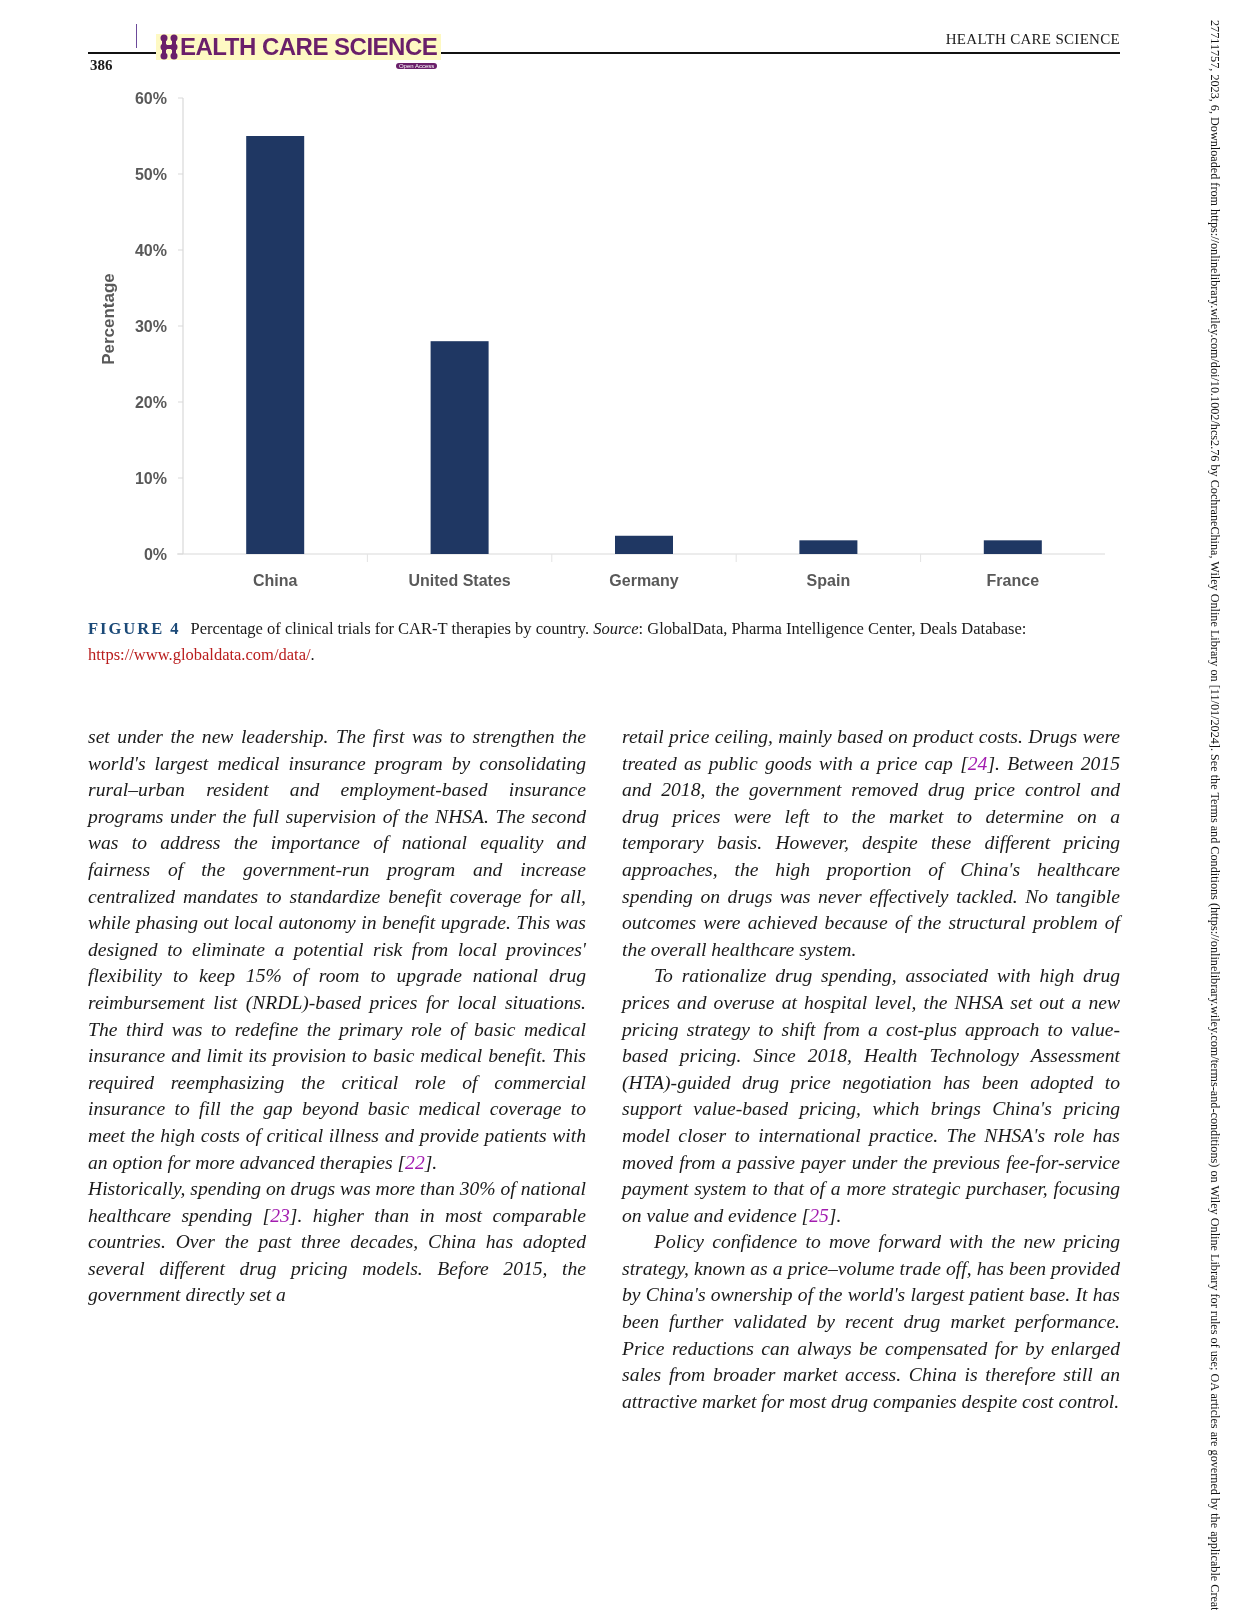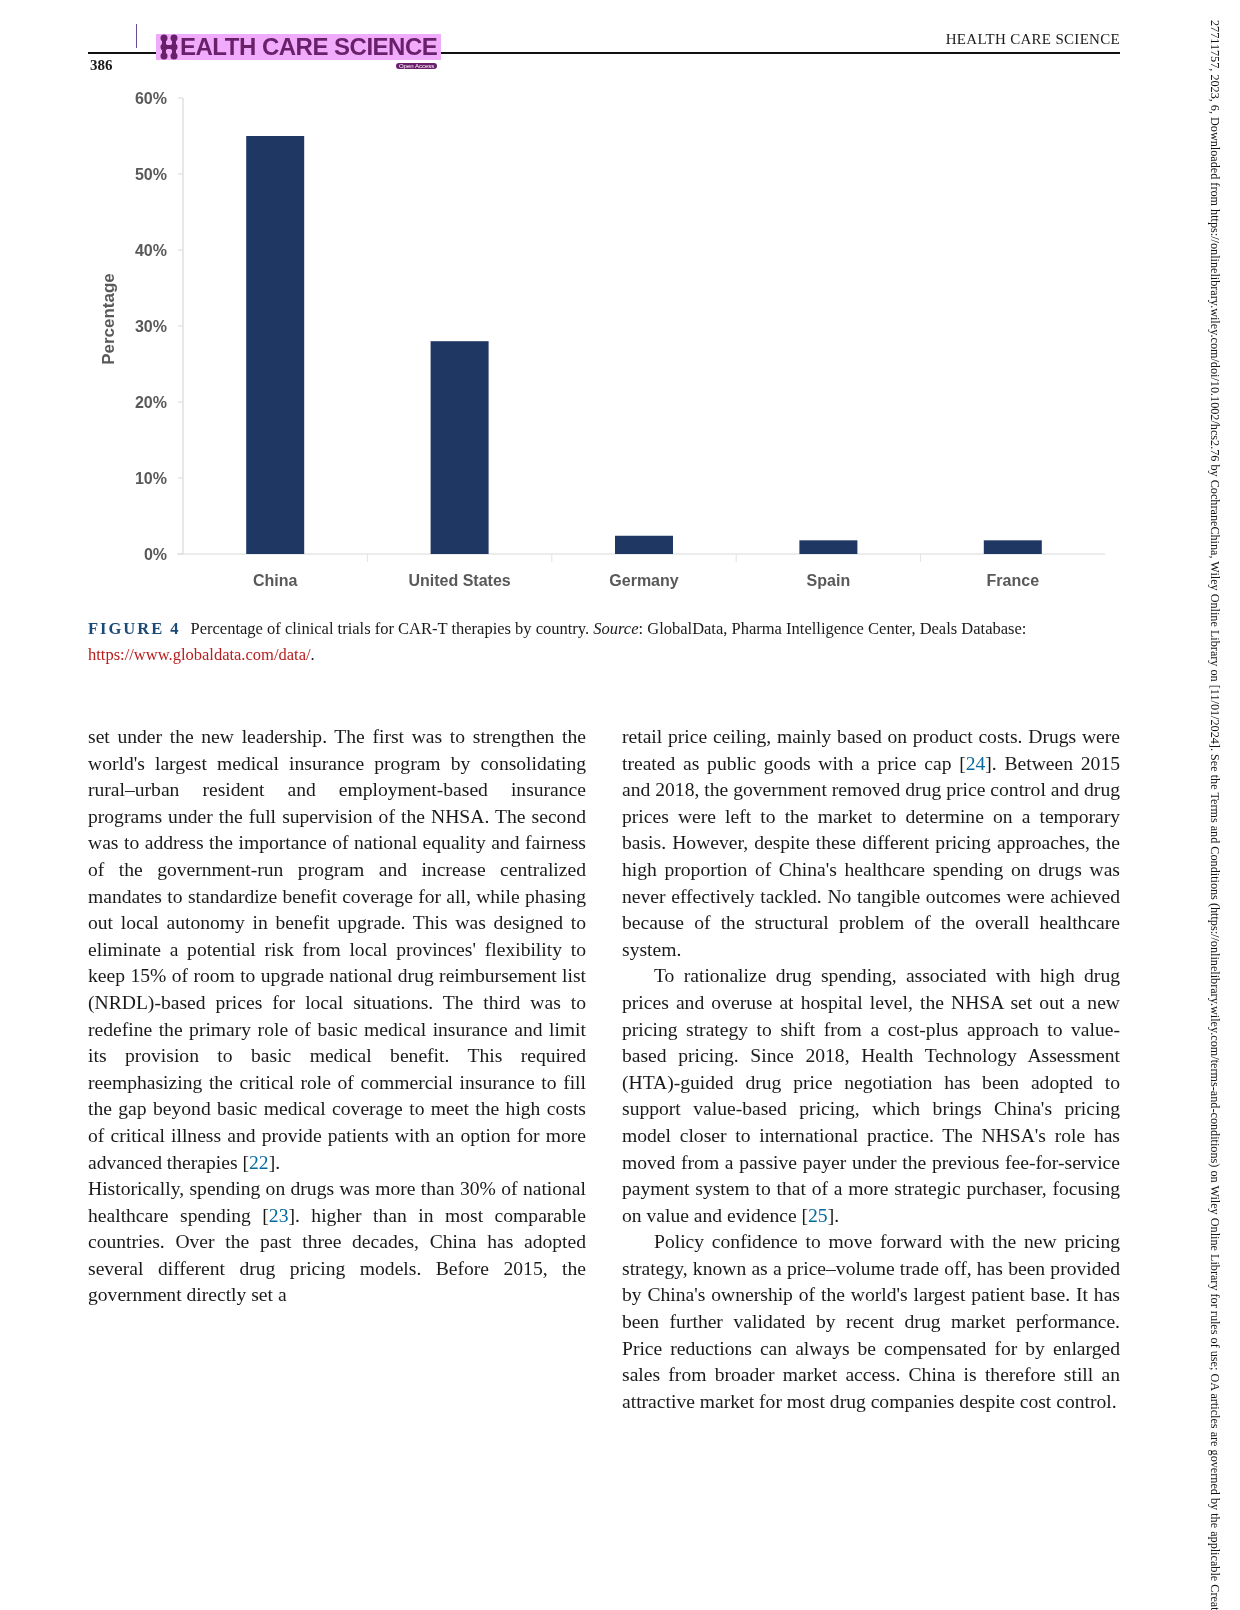--- a/index.html
+++ b/index.html
@@ -2,21 +2,21 @@
 <html><head>
 <meta charset="utf-8">
 <style>
   html, body { margin: 0; padding: 0; background: #ffffff; }
   body { width: 1240px; height: 1610px; position: relative; overflow: hidden; font-family: "Liberation Serif", "DejaVu Serif", serif; color: #1a1a1a; }
 
   
   .hdr-line { position: absolute; left: 88px; right: 120px; top: 52px; height: 2px; background: #111; }
   .page-num { position: absolute; left: 90px; top: 30px; font-size: 15px; font-weight: bold; margin-top: 27px; }
   .page-sep { position: absolute; left: 136px; top: 24px; width: 1px; height: 24px; background: #6c4a9a; }
-  .logo { position: absolute; left: 156px; top: 34px; background: #f0abfc; padding: 0 4px; display: flex; align-items: center; }
+  .logo { position: absolute; left: 156px; top: 34px; background: #fef9c3; padding: 0 4px; display: flex; align-items: center; }
   .logo-mark { width: 18px; height: 26px; margin-right: 2px; }
   .logo-text { font-family: "Liberation Sans", "DejaVu Sans", sans-serif; font-weight: bold; font-size: 24px; color: #6a1f6a; letter-spacing: -0.5px; line-height: 26px; }
   .logo-sub { position: absolute; right: 4px; bottom: -9px; font-family: "Liberation Sans", sans-serif; font-size: 6px; color: #fff; background: #6a1f6a; border-radius: 4px; padding: 0 3px; }
   .journal-right { position: absolute; right: 120px; top: 31px; font-size: 15px; letter-spacing: 0.3px; text-align: right; }
 
   
   .chart { position: absolute; left: 90px; top: 85px; width: 1030px; height: 510px; }
   .chart svg { position: absolute; left: 0; top: 0; }
   .ytitle { font-family: "Liberation Sans", "DejaVu Sans", sans-serif; font-weight: bold; fill: #595959; font-size: 17px; }
   .tick { font-family: "Liberation Sans", "DejaVu Sans", sans-serif; font-weight: bold; fill: #595959; font-size: 16px; }
@@ -24,23 +24,23 @@
 
   
   .caption { position: absolute; left: 88px; top: 616px; width: 1032px; font-size: 16.5px; line-height: 26px; }
   .fig-label { color: #1c4a78; font-weight: bold; letter-spacing: 2px; margin-right: 10px; }
   .link { color: #b91c1c; }
 
   
   .col { position: absolute; top: 724px; width: 498px; font-size: 19.6px; line-height: 26.6px; text-align: justify; }
   .col-left { left: 88px; }
   .col-right { left: 622px; }
-  .col p { margin: 0; }
+  .col p { margin: 0; font-style: italic; }
   .col p.indent { text-indent: 32px; }
-  .ref { color: #0369a1; }
+  .ref { color: #a21caf; }
   .section-head { margin: 53px 0 34px 0 !important; color: #1c4a78; font-weight: bold; font-size: 24px; line-height: 28px; text-align: left; }
   .section-head .bar { display: inline-block; margin: 0 18px; font-weight: normal; color: #333; font-size: 20px; }
 
   
   .sidenote { position: absolute; left: 1222px; top: 20px; width: 1560px; transform-origin: 0 0; transform: rotate(90deg); font-size: 12.2px; white-space: nowrap; color: #111; }
 </style>
 </head>
 <body>
 
 <div class="hdr-line"></div>

